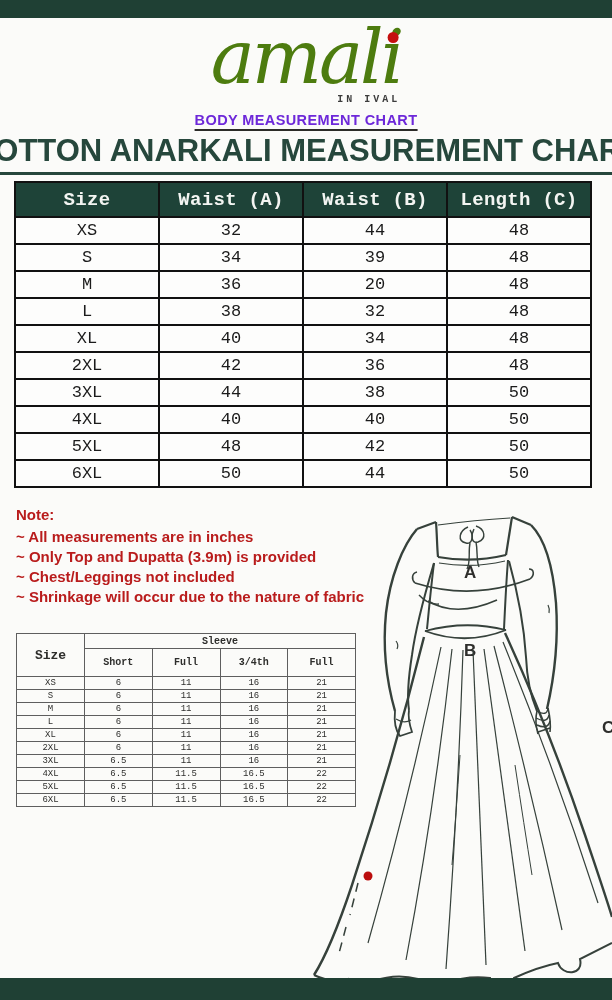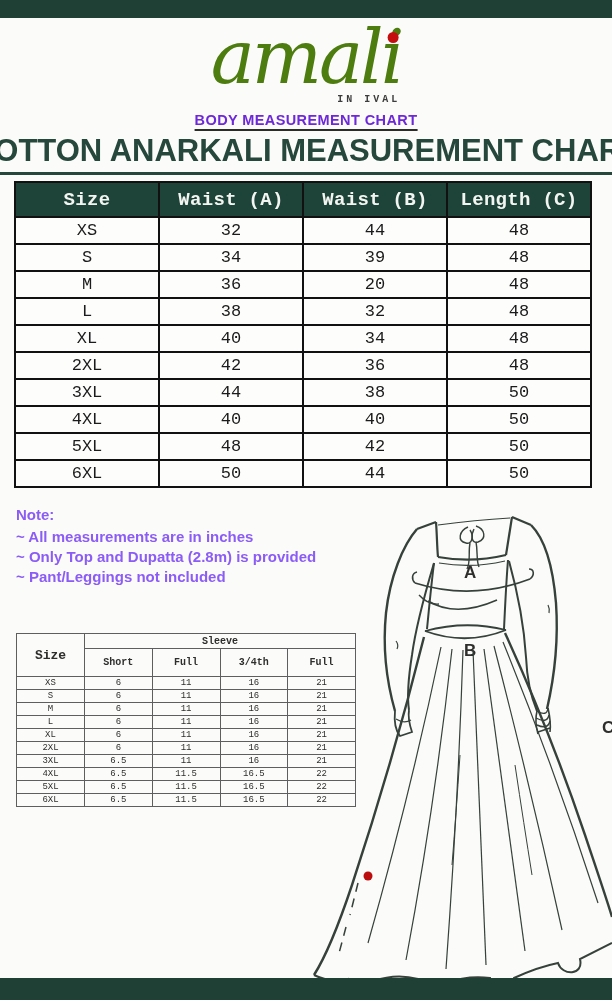--- a/index.html
+++ b/index.html
@@ -37,21 +37,21 @@
   .main-table { position:absolute; left:14px; top:181px; width:578px; }
   .main-table th {
     background:#1e4338; color:#f3f5f2; font-size:19px; font-weight:bold;
     height:35px; border:2px solid #111; letter-spacing:.3px;
   }
   .main-table td {
     height:27px; text-align:center; font-size:17px; color:#1b1b1b;
     border:2px solid #111; background:#fdfdfc;
   }
 
-  .notes { position:absolute; left:16px; top:506px; z-index:2; color:#8b5cf6; }
+  .notes { position:absolute; left:16px; top:506px; z-index:2; color:#b91c1c; }
   .notes-label { font-size:15px; font-weight:600; margin-bottom:4px; }
   .note-item { font-size:15px; font-weight:600; line-height:20px; }
 
   .sleeve-table { position:absolute; left:16px; top:633px; width:340px; background:#fbfbf9; }
   .sleeve-table th, .sleeve-table td { border:1px solid #5e5e5e; text-align:center; color:#2e2e2c; }
   .sleeve-table .corner-th { font-size:13px; font-weight:bold; width:68px; }
   .sleeve-table .group-th { font-size:10px; font-weight:bold; height:15px; }
   .sleeve-table .sub-th { font-size:10px; font-weight:bold; height:28px; }
   .sleeve-table td { font-size:9px; height:13px; padding:0 2px; }
 
@@ -143,22 +143,23 @@
           <td>50</td>
           <td>44</td>
           <td>50</td>
         </tr>
       </tbody>
   </table>
 
   <div class="notes">
     <div class="notes-label">Note:</div>
     <div class="note-item">~ All measurements are in inches</div>
-    <div class="note-item">~ Only Top and Dupatta (2.8m) is provided</div>
-    <div class="note-item">~ Pant/Leggings not included</div>
+    <div class="note-item">~ Only Top and Dupatta (3.9m) is provided</div>
+    <div class="note-item">~ Chest/Leggings not included</div>
+    <div class="note-item">~ Shrinkage will occur due to the nature of fabric</div>
   </div>
 
   <table class="sleeve-table">
     <thead>
       <tr>
         <th class="corner-th" rowspan="2">Size</th>
         <th class="group-th" colspan="4">Sleeve</th>
       </tr>
       <tr>
         <th class="sub-th">Short</th>

